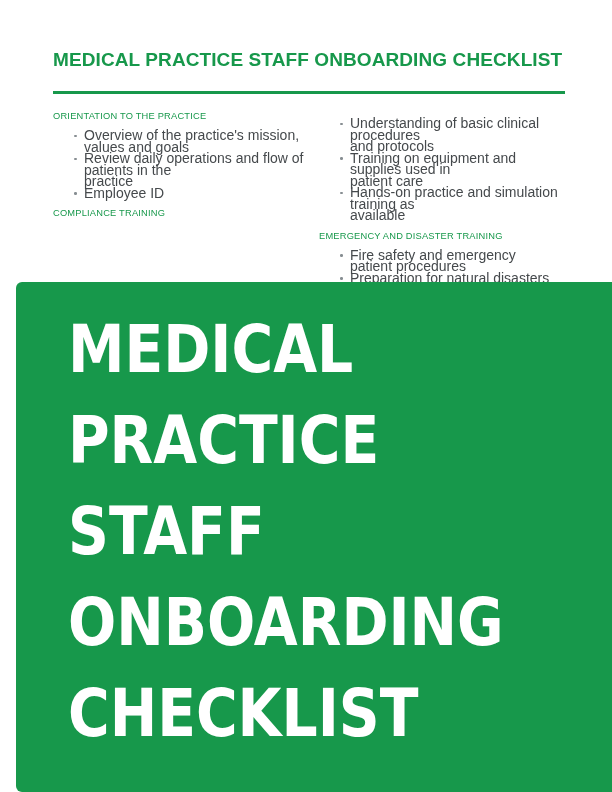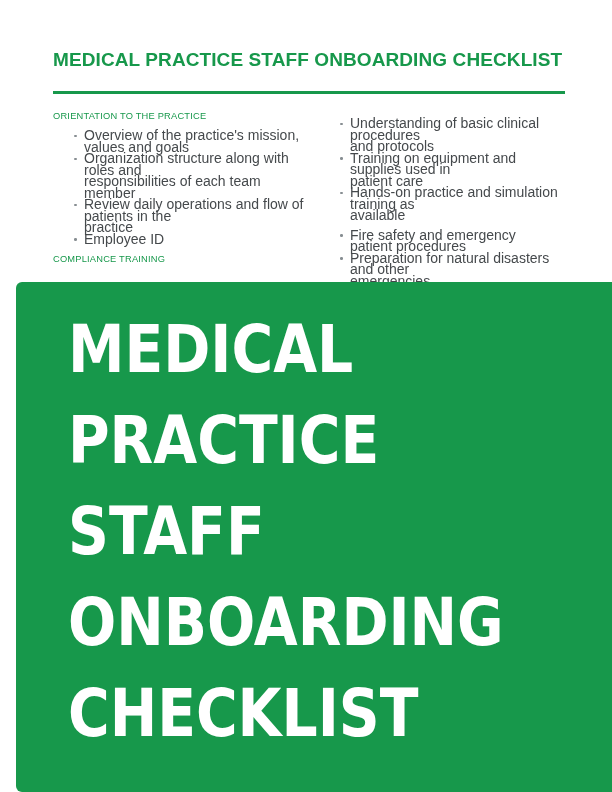--- a/index.html
+++ b/index.html
@@ -100,40 +100,39 @@
 <div class="page">
 
   <h1 class="doc-title">MEDICAL PRACTICE STAFF ONBOARDING CHECKLIST</h1>
 
   <div class="title-rule"></div>
 
   <section class="col col-left">
     <h2 class="sec-heading">ORIENTATION TO THE PRACTICE</h2>
     <ul class="items">
       <li>Overview of the practice's mission, values and goals</li>
-      <li>Organization structure along with roles and
-responsibilities of each team member</li>
       <li>Review daily operations and flow of patients in the
 practice</li>
       <li>Employee ID</li>
     </ul>
 
     <h2 class="sec-heading">COMPLIANCE TRAINING</h2>
   </section>
 
   <section class="col col-right">
     <ul class="items">
       <li>Understanding of basic clinical procedures
 and protocols</li>
       <li>Training on equipment and supplies used in
 patient care</li>
       <li>Hands-on practice and simulation training as
 available</li>
     </ul>
 
+    <h2 class="sec-heading">EMERGENCY AND DISASTER TRAINING</h2>
     <ul class="items">
       <li>Fire safety and emergency patient procedures</li>
       <li>Preparation for natural disasters and other
 emergencies</li>
     </ul>
   </section>
 
   <div class="banner">
     <div class="banner-text">
       <div>MEDICAL</div>

